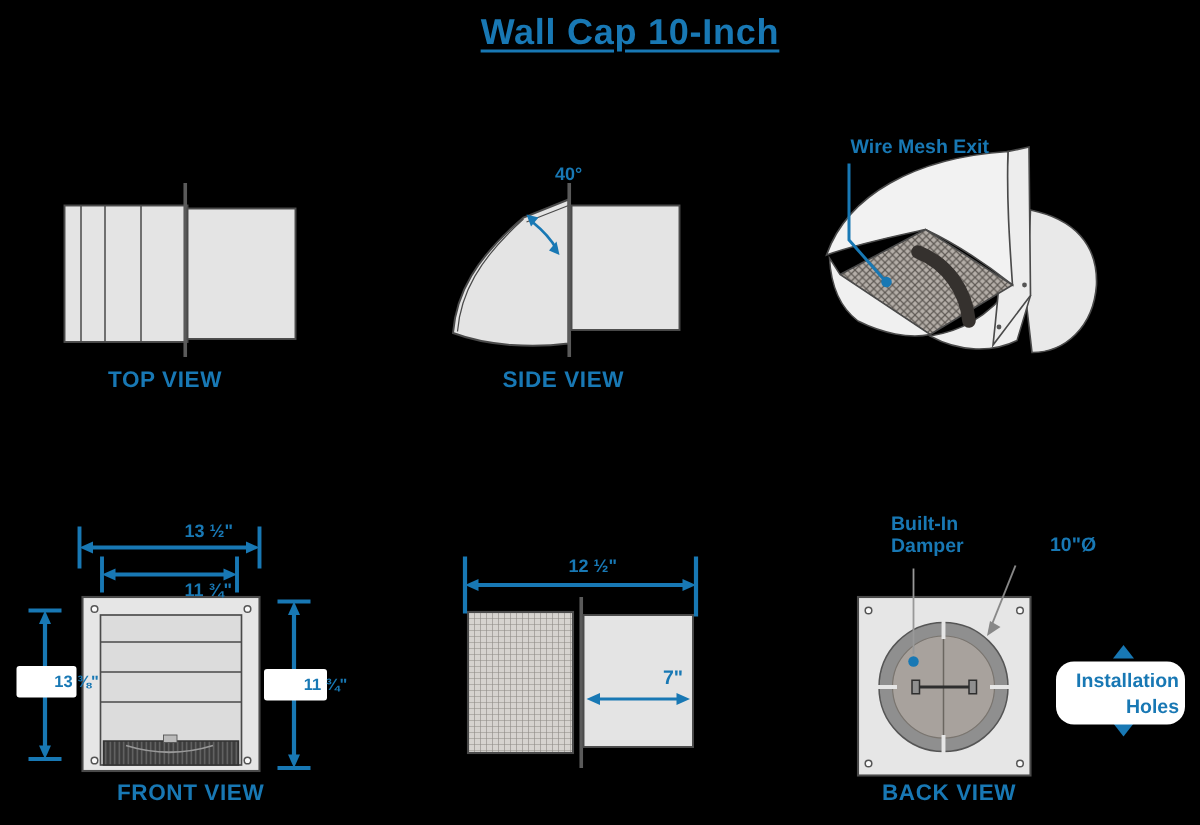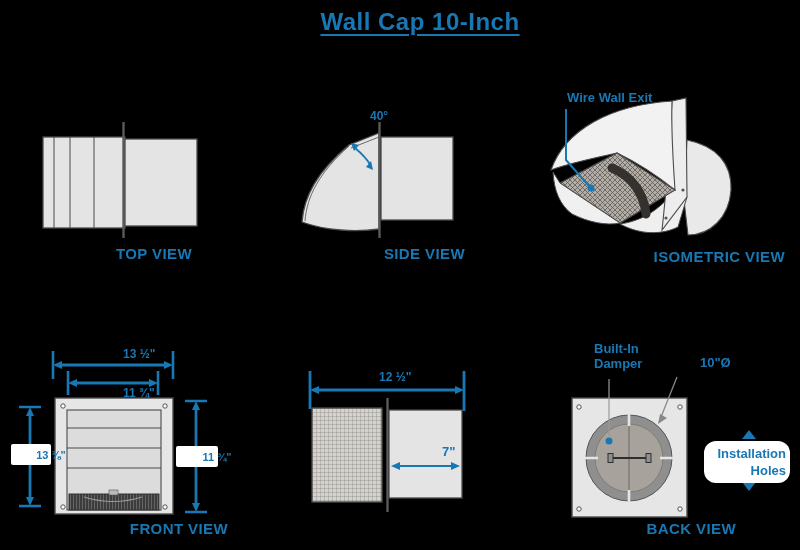--- a/index.html
+++ b/index.html
@@ -12,21 +12,21 @@
   #stage{
     position:relative;width:800px;height:550px;background:var(--bg);
     overflow:hidden;font-family:"Liberation Sans","DejaVu Sans",sans-serif;
   }
   #stage svg{position:absolute;left:0;top:0;}
   .txt{position:absolute;color:var(--accent);font-weight:bold;padding-left:40px;}
   .page-title{
     left:0;right:0;top:8;text-align:center;font-size:24px;letter-spacing:.5px;
     text-decoration:underline;text-decoration-thickness:2px;text-underline-offset:4px;
   }
-  .view-title{font-size:15px;letter-spacing:.4px;text-align:right;white-space:nowrap;}
+  .view-title{font-size:15px;letter-spacing:.4px;text-align:left;white-space:nowrap;}
   .dim{font-size:12px;white-space:nowrap;}
   .callout{font-size:13px;line-height:15px;white-space:nowrap;}
   .whitebox{
     background:#ffffff;border-radius:2px;display:flex;align-items:center;
     justify-content:center;font-size:11px;white-space:nowrap;
   }
   .inst-box{
     background:#ffffff;border-radius:12px;display:flex;flex-direction:column;
     align-items:flex-end;justify-content:center;padding:2px 4px 2px 2px;
     font-size:13px;line-height:17px;
@@ -149,26 +149,25 @@
       <polygon points="658,424 660,414 667,418" fill="#888"></polygon>
       <polygon points="749,430 742,439 756,439" fill="var(--accent)"></polygon>
       <polygon points="749,491 742,482 756,482" fill="var(--accent)"></polygon>
     </g>
   </svg>
 
   <div class="txt page-title" style="left:0;top:8px;right:0;">Wall Cap 10-Inch</div>
 
   <div class="txt view-title" style="left:32px;top:245px;width:120px;">TOP VIEW</div>
   <div class="txt view-title" style="left:295px;top:245px;width:130px;">SIDE VIEW</div>
-  <div class="txt view-title" style="left:565px;top:248px;width:180px;">ISOMETRIC VIEW</div>
   <div class="txt view-title" style="left:38px;top:520px;width:150px;">FRONT VIEW</div>
   <div class="txt view-title" style="left:548px;top:520px;width:148px;">BACK VIEW</div>
 
   <div class="txt dim" style="left:330px;top:109px;width:36px;">40°</div>
-  <div class="txt callout" style="left:527px;top:90px;">Wire Wall Exit</div>
+  <div class="txt callout" style="left:527px;top:90px;">Wire Mesh Exit</div>
 
   <div class="txt dim" style="left:83px;top:347px;width:60px;">13 ½"</div>
   <div class="txt dim" style="left:83px;top:386px;width:60px;">11 ¾"</div>
   <div class="whitebox" style="position:absolute;left:11px;top:444px;width:40px;height:21px;">
     <span class="txt" style="position:static;font-size:11px;">13 ⅜"</span>
   </div>
   <div class="whitebox" style="position:absolute;left:176px;top:446px;width:42px;height:21px;">
     <span class="txt" style="position:static;font-size:11px;">11 ¾"</span>
   </div>
 

